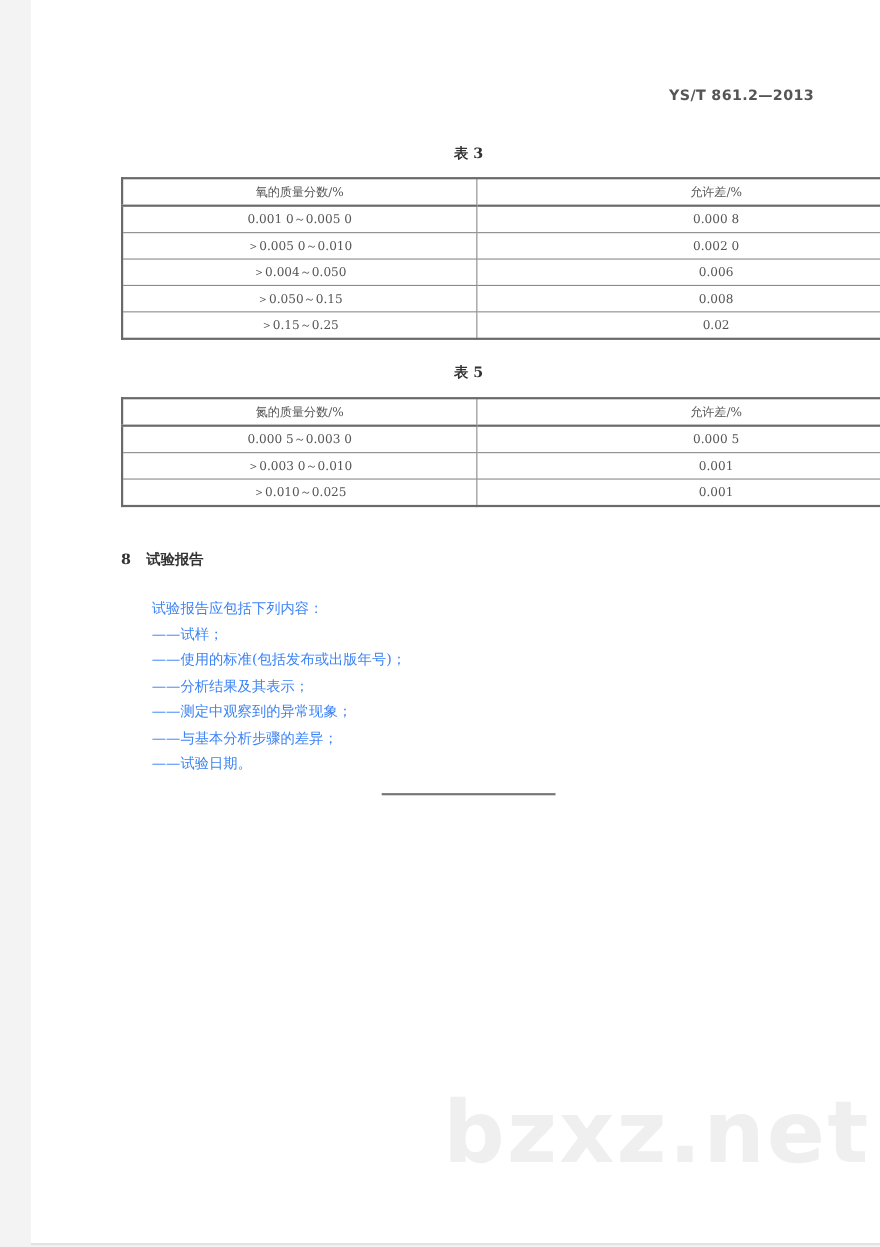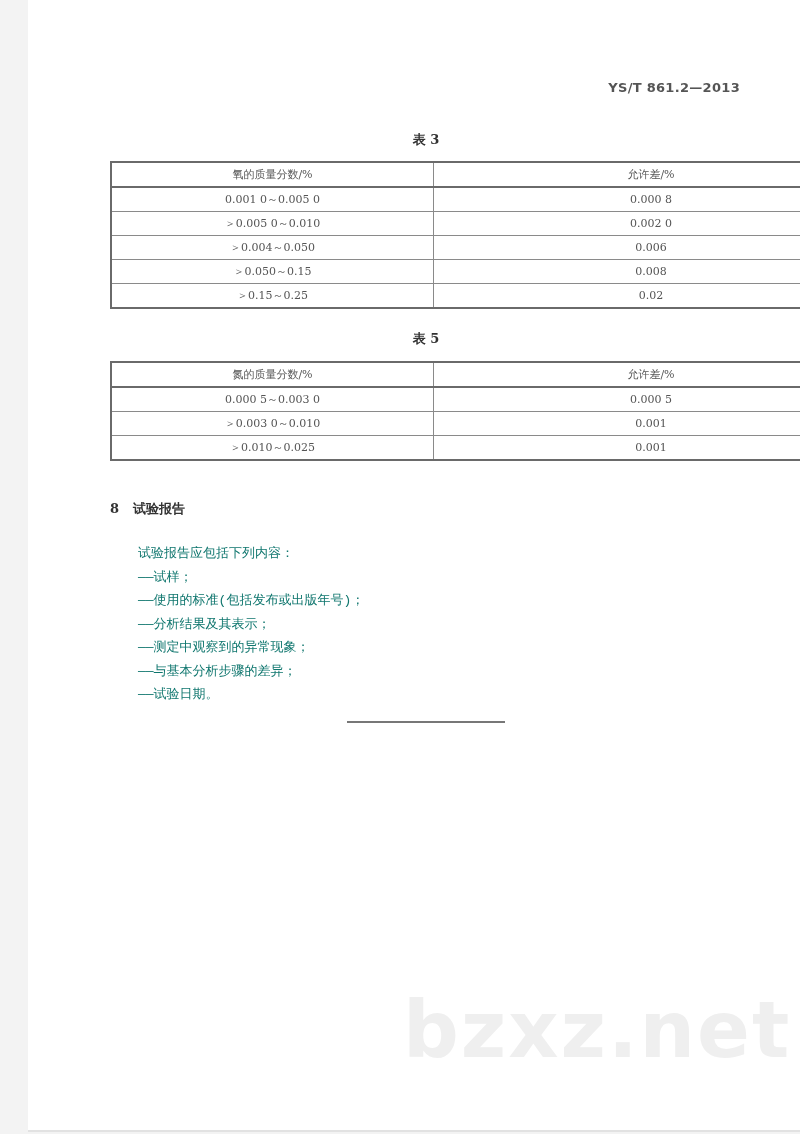--- a/index.html
+++ b/index.html
@@ -44,21 +44,21 @@
     }
     table.data-table th { border-bottom: 2px solid #6a6a6a; }
     table.data-table .col1 { width: 321px; }
     .section-heading {
       position: absolute; left: 82px; top: 500px;
       font-size: 13px; font-weight: bold; color: #333;
     }
     .section-heading .num { margin-right: 14px; }
     .report-body {
       position: absolute; left: 110px; top: 542px;
-      font-size: 13px; color: #0f766e; font-family: Liberation Mono, monospace;
+      font-size: 13px; color: #3b82f6;
     }
     .report-body div { height: 23.5px; line-height: 23.5px; white-space: nowrap; }
     .end-rule {
       position: absolute; left: 319px; top: 721px;
       width: 158px; height: 0; border-top: 2px solid #777;
     }
     .watermark {
       position: absolute; left: 375px; top: 985px;
       font-family: "DejaVu Sans", "Liberation Sans", sans-serif;
       font-size: 78px; font-weight: bold; color: #efefef;

